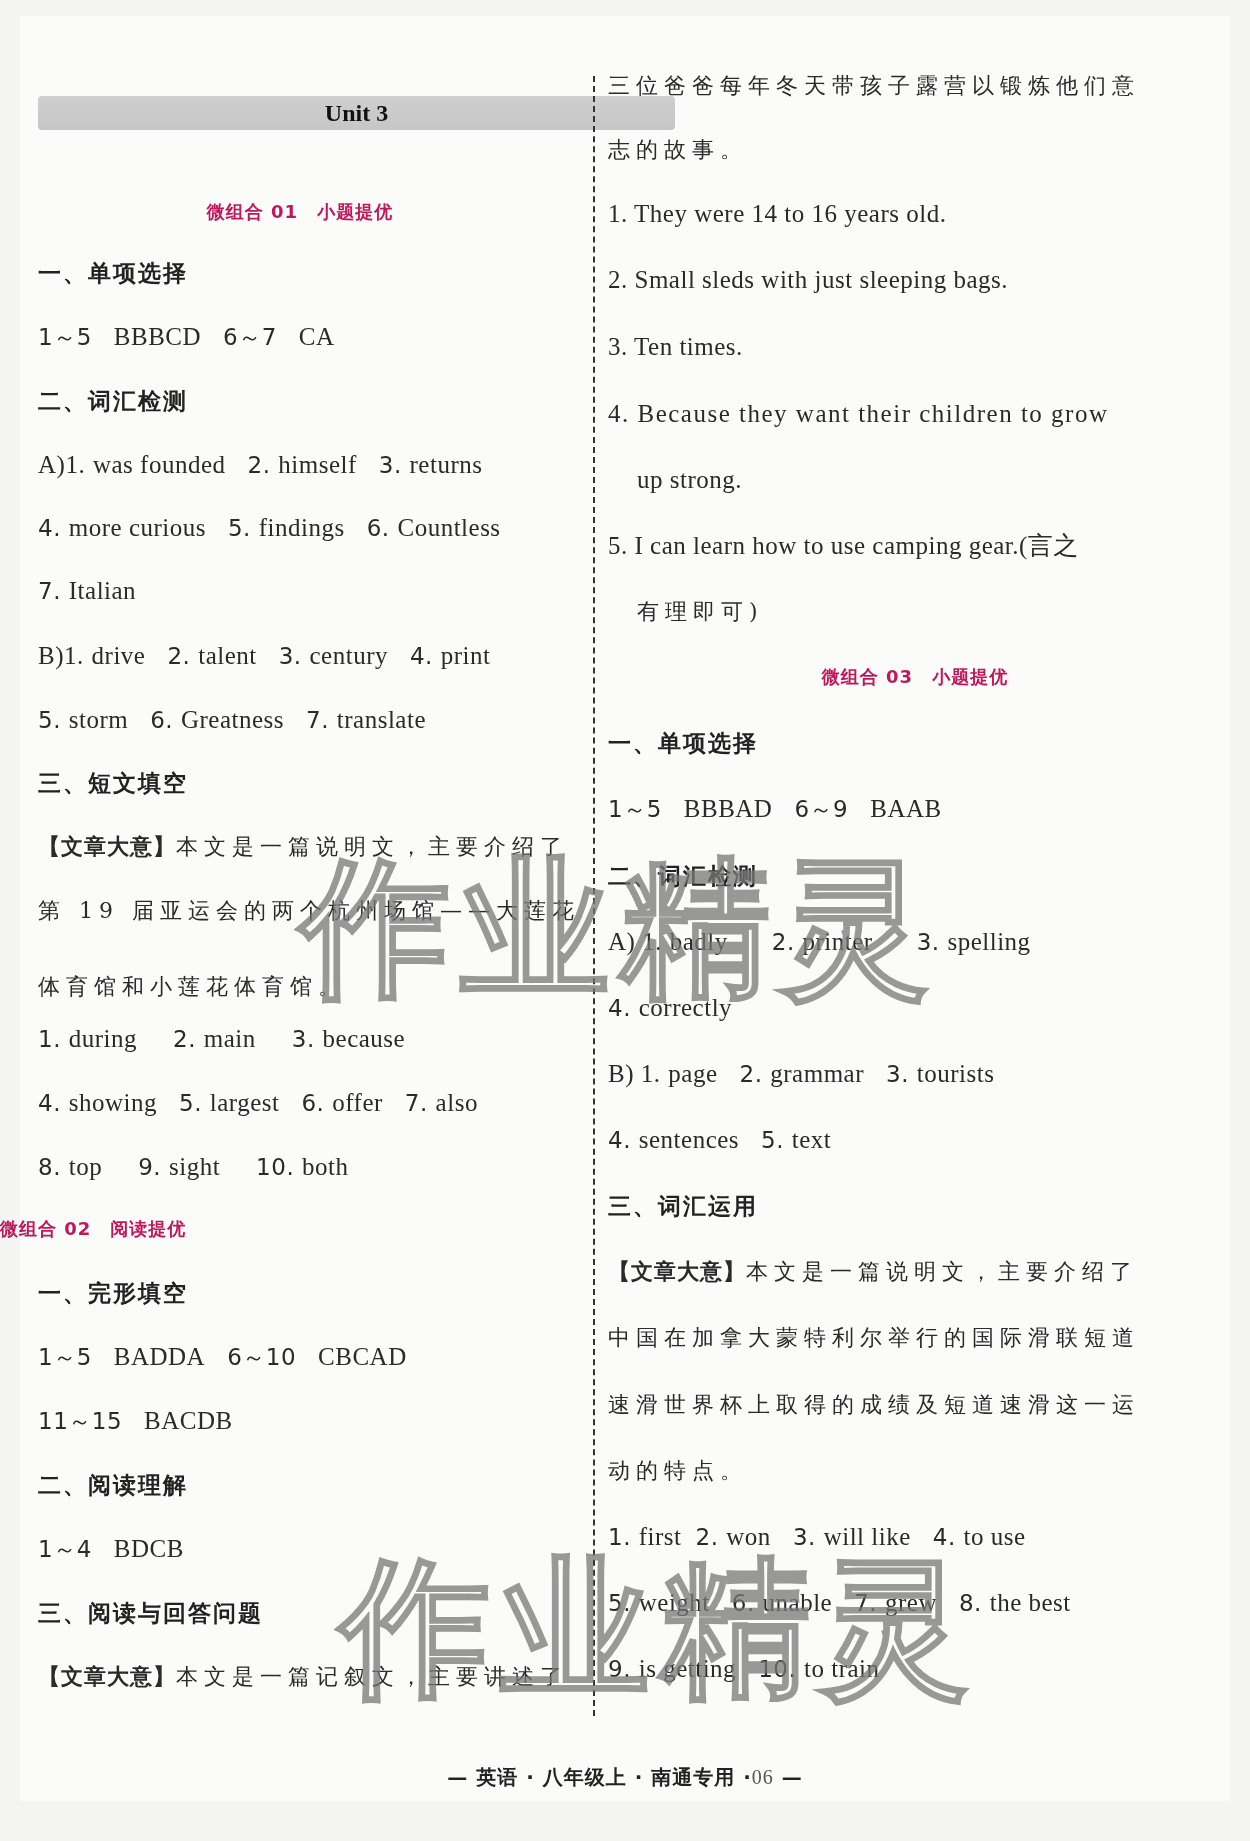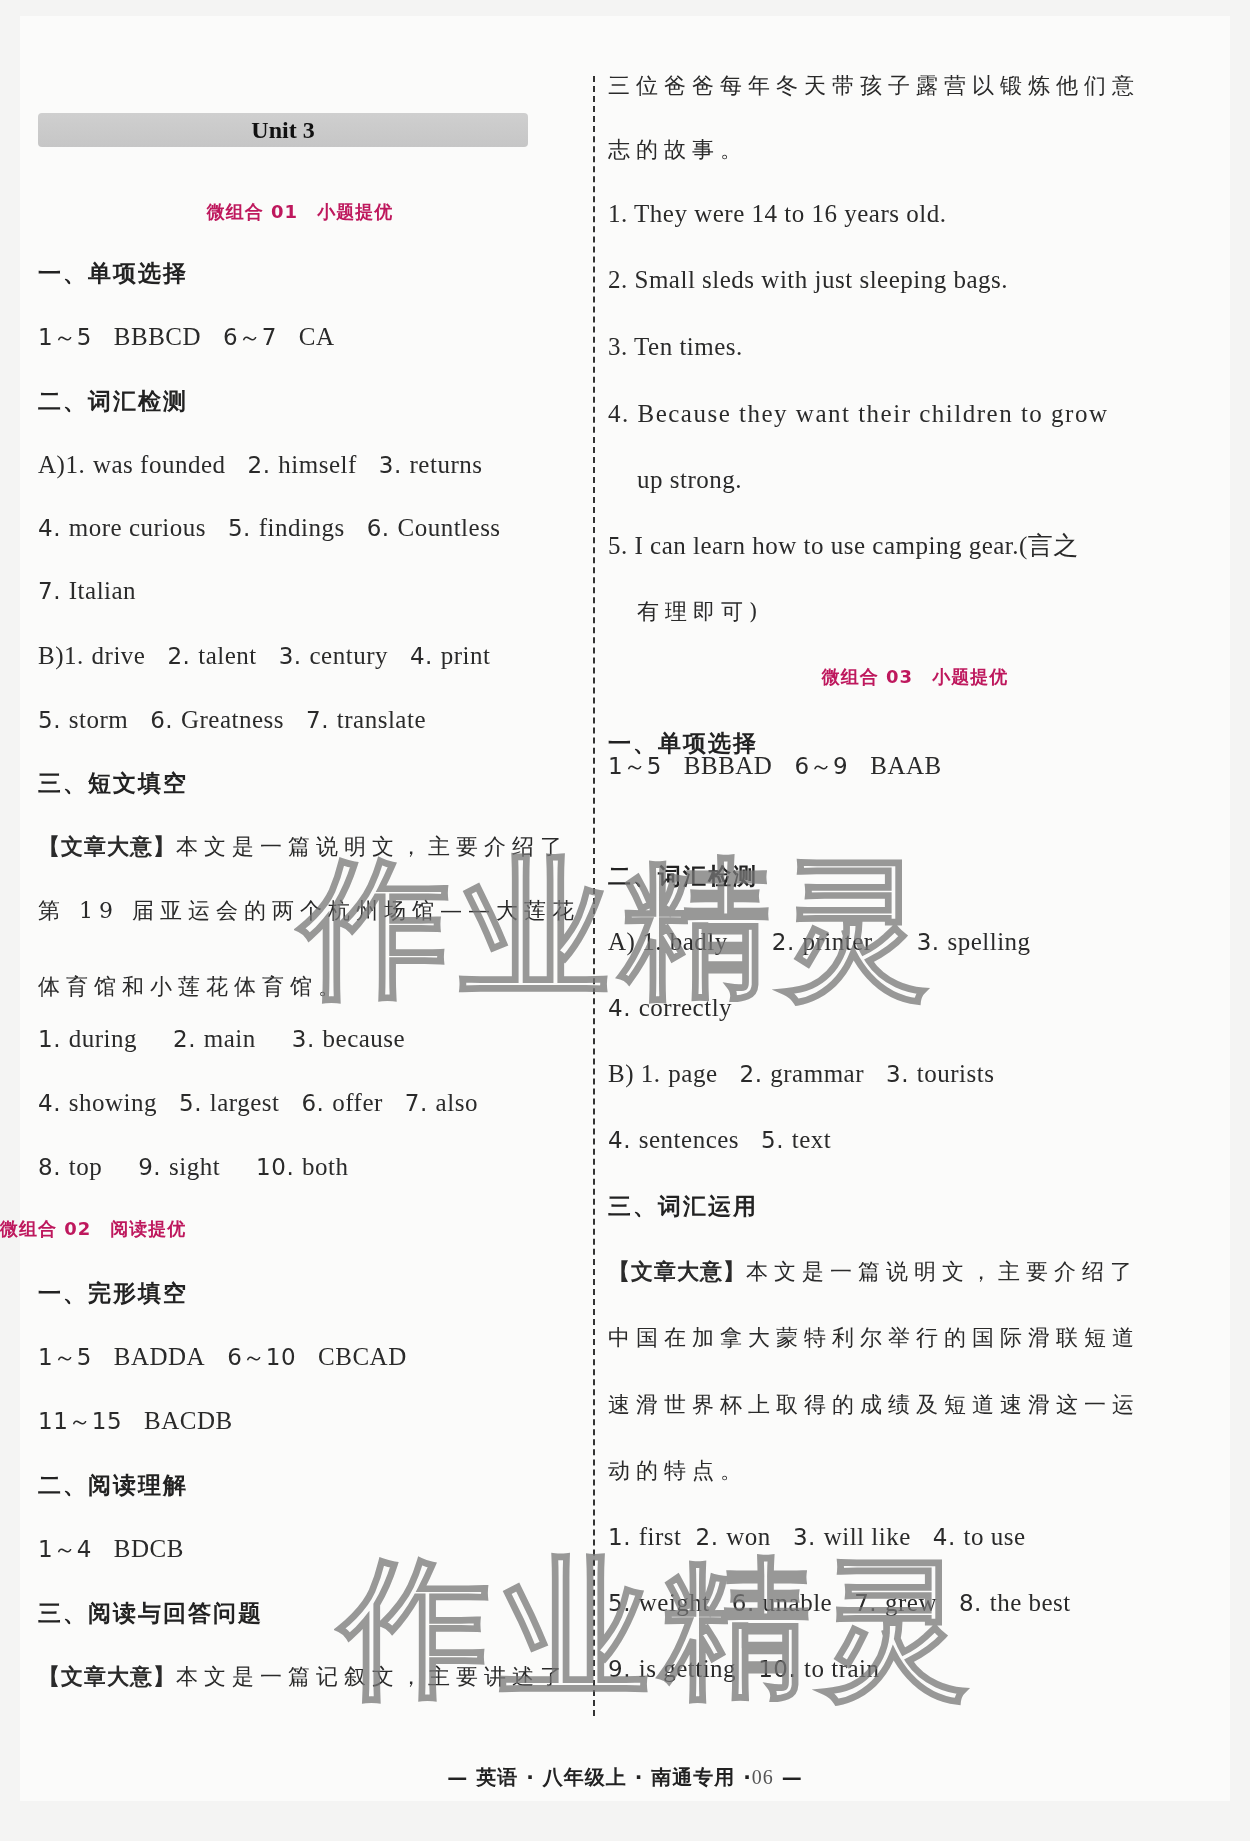--- a/index.html
+++ b/index.html
@@ -19,21 +19,21 @@
   }
   .zh { font-family: "DejaVu Serif", serif; letter-spacing: 6px; font-size: 22px; }
   .heading { font-family: "DejaVu Sans", "Liberation Sans", sans-serif; font-weight: bold; font-size: 23px; letter-spacing: 2px; color: #222; }
   .subtitle { font-family: "DejaVu Sans", "Liberation Sans", sans-serif; font-weight: bold; font-size: 18px; letter-spacing: 1px; color: #be185d; }
   .num { font-family: "DejaVu Sans", "Liberation Sans", sans-serif; }
   .ans { font-family: "Liberation Serif", "DejaVu Serif", serif; font-size: 25px; }
   .gap { display: inline-block; width: 22px; }
   .gap-sm { display: inline-block; width: 14px; }
   .tag { font-family: "DejaVu Sans", sans-serif; font-weight: bold; letter-spacing: 1px; }
   .unit-bar {
-    position: absolute; left: 38px; top: 113px; width: 490px; height: 34px;
+    position: absolute; left: 38px; top: 96px; width: 637px; height: 34px;
     background: linear-gradient(#cfcfcf, #c6c6c6);
     border-radius: 4px;
   }
   .unit-title {
     position: absolute; left: 0; right: 0; top: 0; text-align: center;
     font-family: "Liberation Serif", "DejaVu Serif", serif; font-weight: bold;
     font-size: 24px; line-height: 34px; color: #111;
   }
   .divider {
     position: absolute; left: 593px; top: 76px; height: 1640px; width: 0;
@@ -125,21 +125,21 @@
 <div class="line ans" style="left:608px;top:198px;">1. They were 14 to 16 years old.</div>
 <div class="line ans" style="left:608px;top:264px;">2. Small sleds with just sleeping bags.</div>
 <div class="line ans" style="left:608px;top:331px;">3. Ten times.</div>
 <div class="line ans" style="left:608px;top:398px;letter-spacing:1.5px;">4. Because they want their children to grow</div>
 <div class="line ans" style="left:637px;top:464px;">up strong.</div>
 <div class="line ans" style="left:608px;top:530px;">5. I can learn how to use camping gear.(言之</div>
 <div class="line zh" style="left:637px;top:596px;">有理即可)</div>
 
 <div class="line subtitle" style="left:600px;width:630px;text-align:center;top:661px;">微组合 03　小题提优</div>
 <div class="line heading" style="left:608px;top:727px;">一、单项选择</div>
-<div class="line" style="left:608px;top:750px;">
+<div class="line" style="left:608px;top:793px;">
   <span class="num">1～5</span><span class="gap"></span><span class="ans">BBBAD</span><span class="gap"></span><span class="num">6～9</span><span class="gap"></span><span class="ans">BAAB</span>
 </div>
 <div class="line heading" style="left:608px;top:860px;">二、词汇检测</div>
 <div class="line" style="left:608px;top:926px;">
   <span class="ans">A) 1.</span> <span class="ans">badly</span><span class="gap"></span><span class="gap"></span><span class="num">2.</span> <span class="ans">printer</span><span class="gap"></span><span class="gap"></span><span class="num">3.</span> <span class="ans">spelling</span>
 </div>
 <div class="line" style="left:608px;top:992px;">
   <span class="num">4.</span> <span class="ans">correctly</span>
 </div>
 <div class="line" style="left:608px;top:1058px;">

